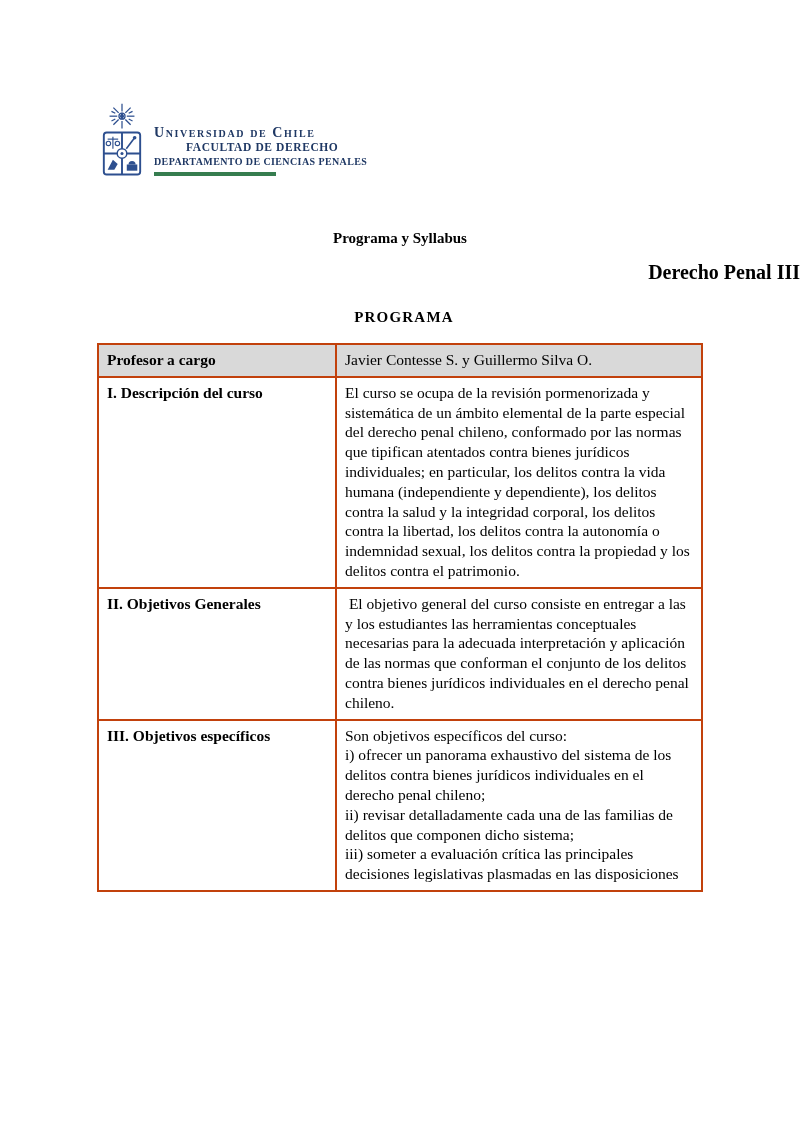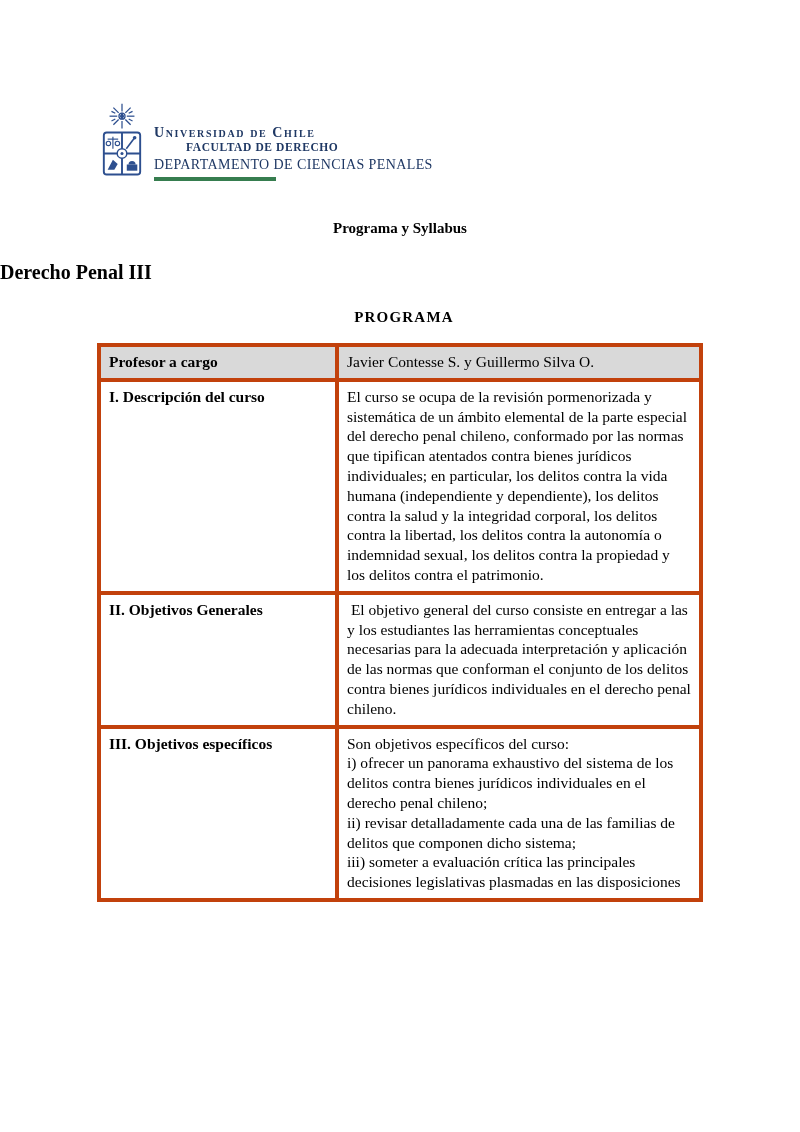--- a/index.html
+++ b/index.html
@@ -23,48 +23,48 @@
   .logo-text{margin-left:10px;padding-top:22px;}
   .logo-line1{
     font-size:14px;font-variant:small-caps;letter-spacing:1.6px;
     color:var(--navy);font-weight:600;line-height:1.1;
   }
   .logo-line2{
     font-size:11.5px;letter-spacing:0.6px;color:var(--navy);
     font-weight:600;line-height:1.25;margin-left:32px;
   }
   .logo-line3{
-    font-size:14px;letter-spacing:0.4px;color:var(--navy);
-    font-weight:400;line-height:1.4;
+    font-size:10px;letter-spacing:0.4px;color:var(--navy);
+    font-weight:700;line-height:1.4;
   }
   .green-bar{width:122px;height:4px;background:var(--green);margin-top:3px;}
 
   
   .doc-subtitle{
-    position:absolute;top:220px;left:0;width:100%;
+    position:absolute;top:230px;left:0;width:100%;
     text-align:center;font-size:15px;font-weight:bold;margin:0;
   }
   .doc-title{
     position:absolute;top:261px;left:0;width:100%;
-    text-align:left;font-size:20px;font-weight:bold;margin:0;
+    text-align:right;font-size:20px;font-weight:bold;margin:0;
   }
   .section-heading{
     position:absolute;top:305px;left:0;width:100%;
     text-align:center;font-size:15px;font-weight:bold;
     letter-spacing:1.2px;margin:4px;
   }
 
   
   table.program{
     position:absolute;left:97px;top:343px;width:606px;
     border-collapse:collapse;table-layout:fixed;
     font-size:15.5px;
   }
   table.program td{
-    border:4px solid #c2410c;
+    border:2px solid #c2410c;
     vertical-align:top;
     padding:5px 8px 6px 8px;
     line-height:19.8px;
   }
   td.label-cell{width:238px;padding-right:2px;}
   .row-label{font-weight:bold;}
   .row-note{font-weight:normal;font-size:15px;letter-spacing:-0.2px;white-space:nowrap;}
   tr.shaded td{background:var(--header-bg);}
   td.value-cell p{margin:0;white-space:pre-wrap;}
 </style>

